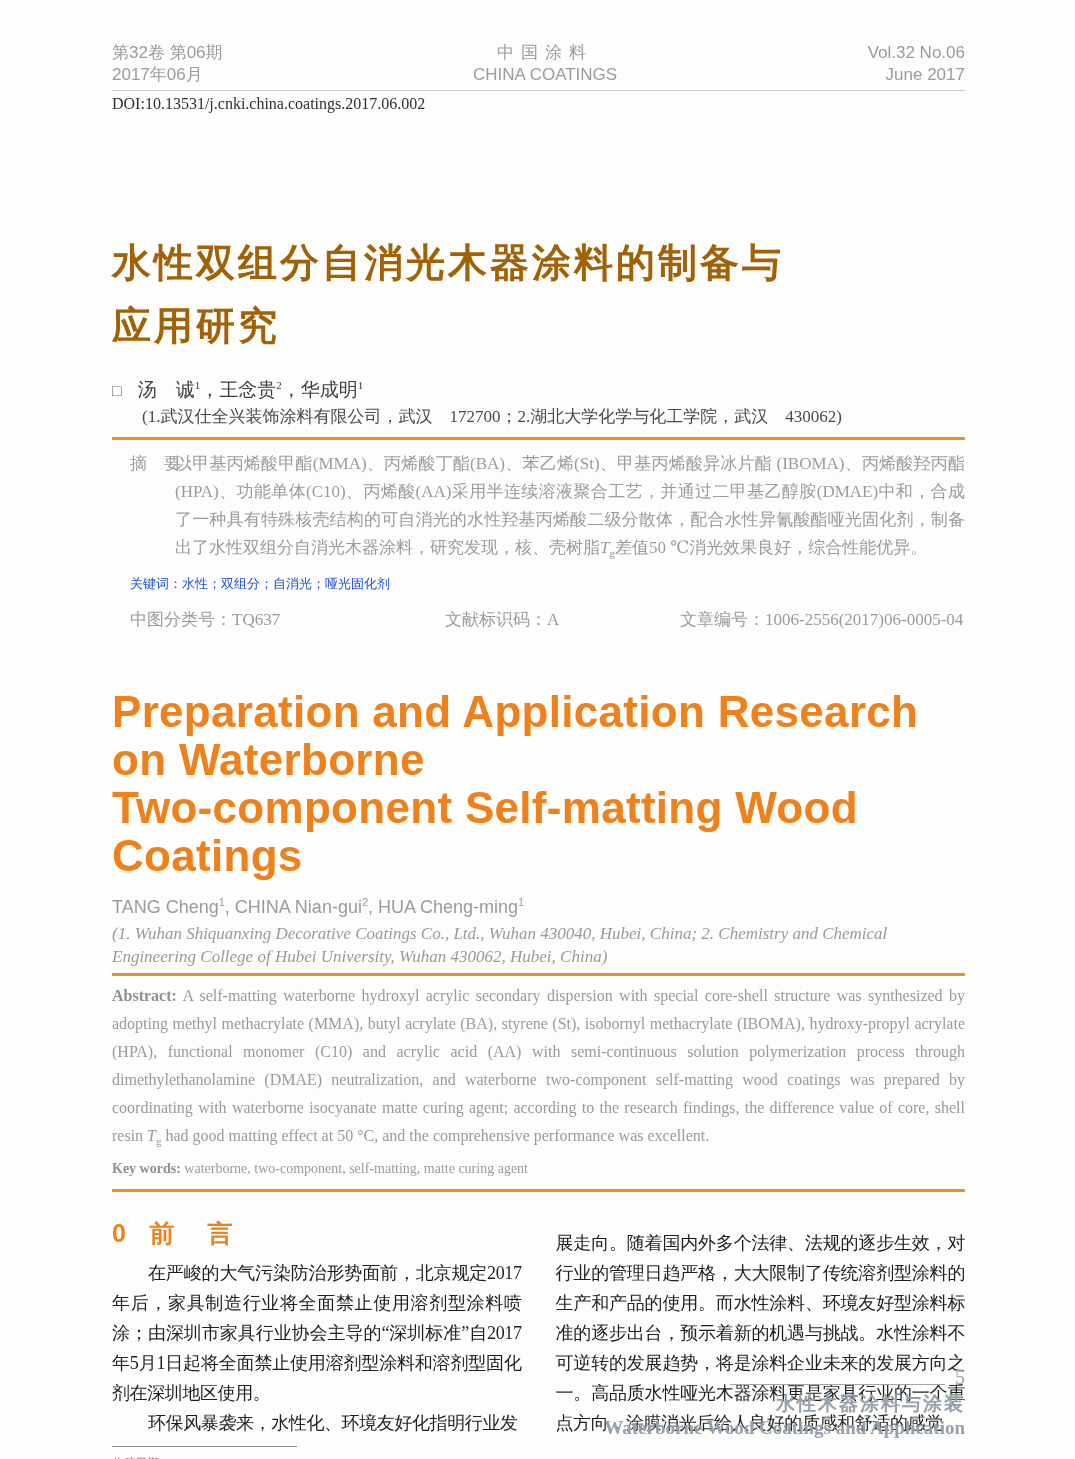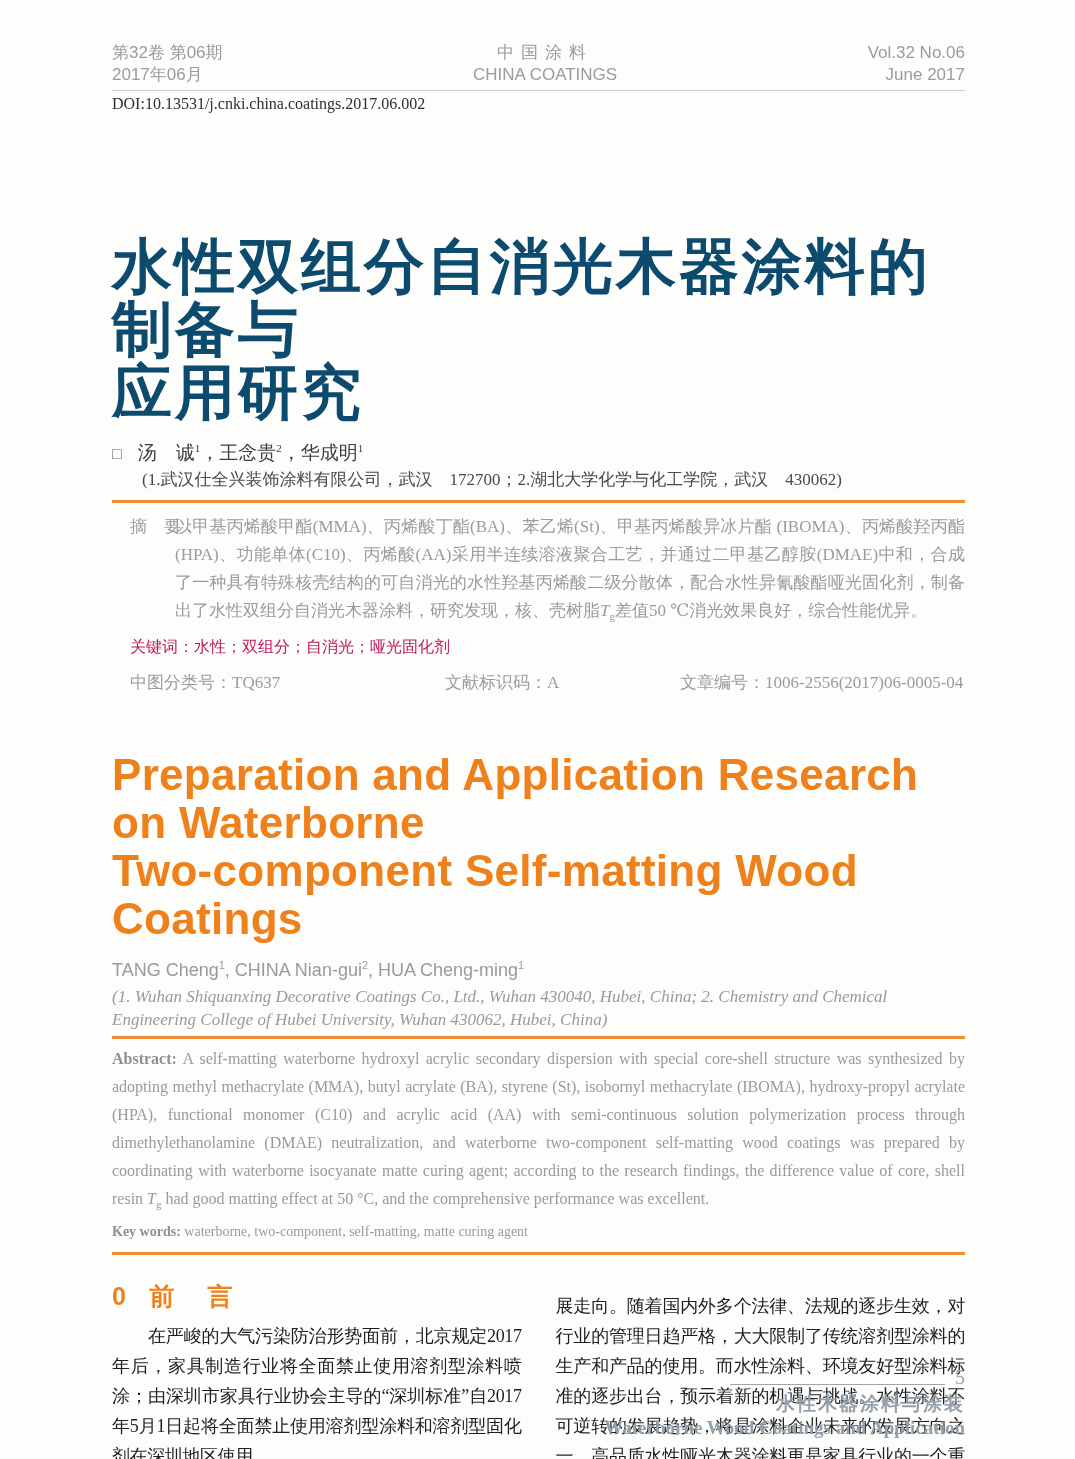--- a/index.html
+++ b/index.html
@@ -11,33 +11,33 @@
   }
   
   .jheader{display:flex;justify-content:space-between;align-items:flex-start;
     color:#9b9b9b;font-family:"Liberation Sans","DejaVu Sans",sans-serif;
     font-size:17px;line-height:22px;padding-bottom:4px;border-bottom:1px solid #cccbc9;}
   .jh-center{text-align:center;}
   .jh-center .cn{letter-spacing:7px;}
   .jh-right{text-align:right;}
   .doi{margin-top:4px;font-size:16px;color:#2f2f2f;}
   
-  .title-cn{margin:122px 0 0;color:#0c4a6e;font-family:Liberation Sans, sans-serif;
-    font-weight:bold;font-size:60px;line-height:63px;letter-spacing:3px;}
+  .title-cn{margin:122px 0 0;color:#a16207;font-family:Liberation Mono, monospace;
+    font-weight:bold;font-size:39px;line-height:63px;letter-spacing:3px;}
   .authors-cn{margin-top:12px;font-size:19px;line-height:24px;color:#3d3d3d;}
   .authors-cn .marker{font-size:16px;color:#6b6b6b;margin-right:16px;}
   .authors-cn sup,.authors-en sup{font-size:11px;}
   .affil-cn{margin-top:2px;padding-left:30px;font-size:17px;line-height:24px;color:#4a4a4a;}
   .rule{height:3px;background:#ef8f33;border:none;}
   .rule.r1{margin-top:8px;}
   
   .abstract-cn{position:relative;margin-top:10px;padding-left:63px;color:#9b9b9b;
     font-size:17px;line-height:28px;text-align:justify;}
   .abstract-cn .label{position:absolute;left:18px;top:0;}
-  .keywords-cn{margin-top:2px;padding-left:18px;color:#be185d;font-size:16px;line-height:28px;}
+  .keywords-cn{margin-top:2px;padding-left:18px;color:#1d4ed8;font-size:13px;line-height:28px;}
   .clc-row{margin-top:10px;padding-left:18px;display:grid;grid-template-columns:315px 235px auto;
     color:#9b9b9b;font-size:17px;line-height:24px;}
   
   .title-en{margin:56px 0 0;color:#ef811c;font-family:"Liberation Sans","DejaVu Sans",sans-serif;
     font-weight:bold;font-size:44px;line-height:48px;letter-spacing:0.3px;}
   .authors-en{margin-top:10px;font-family:"Liberation Sans","DejaVu Sans",sans-serif;
     font-size:18px;line-height:24px;color:#9a9a9a;}
   .affil-en{margin-top:3px;font-style:italic;font-size:17px;line-height:23px;color:#9a9a9a;}
   .rule.r2{margin-top:5px;}
   .abstract-en{margin-top:6px;color:#9a9a9a;font-size:16px;line-height:28px;text-align:justify;}

